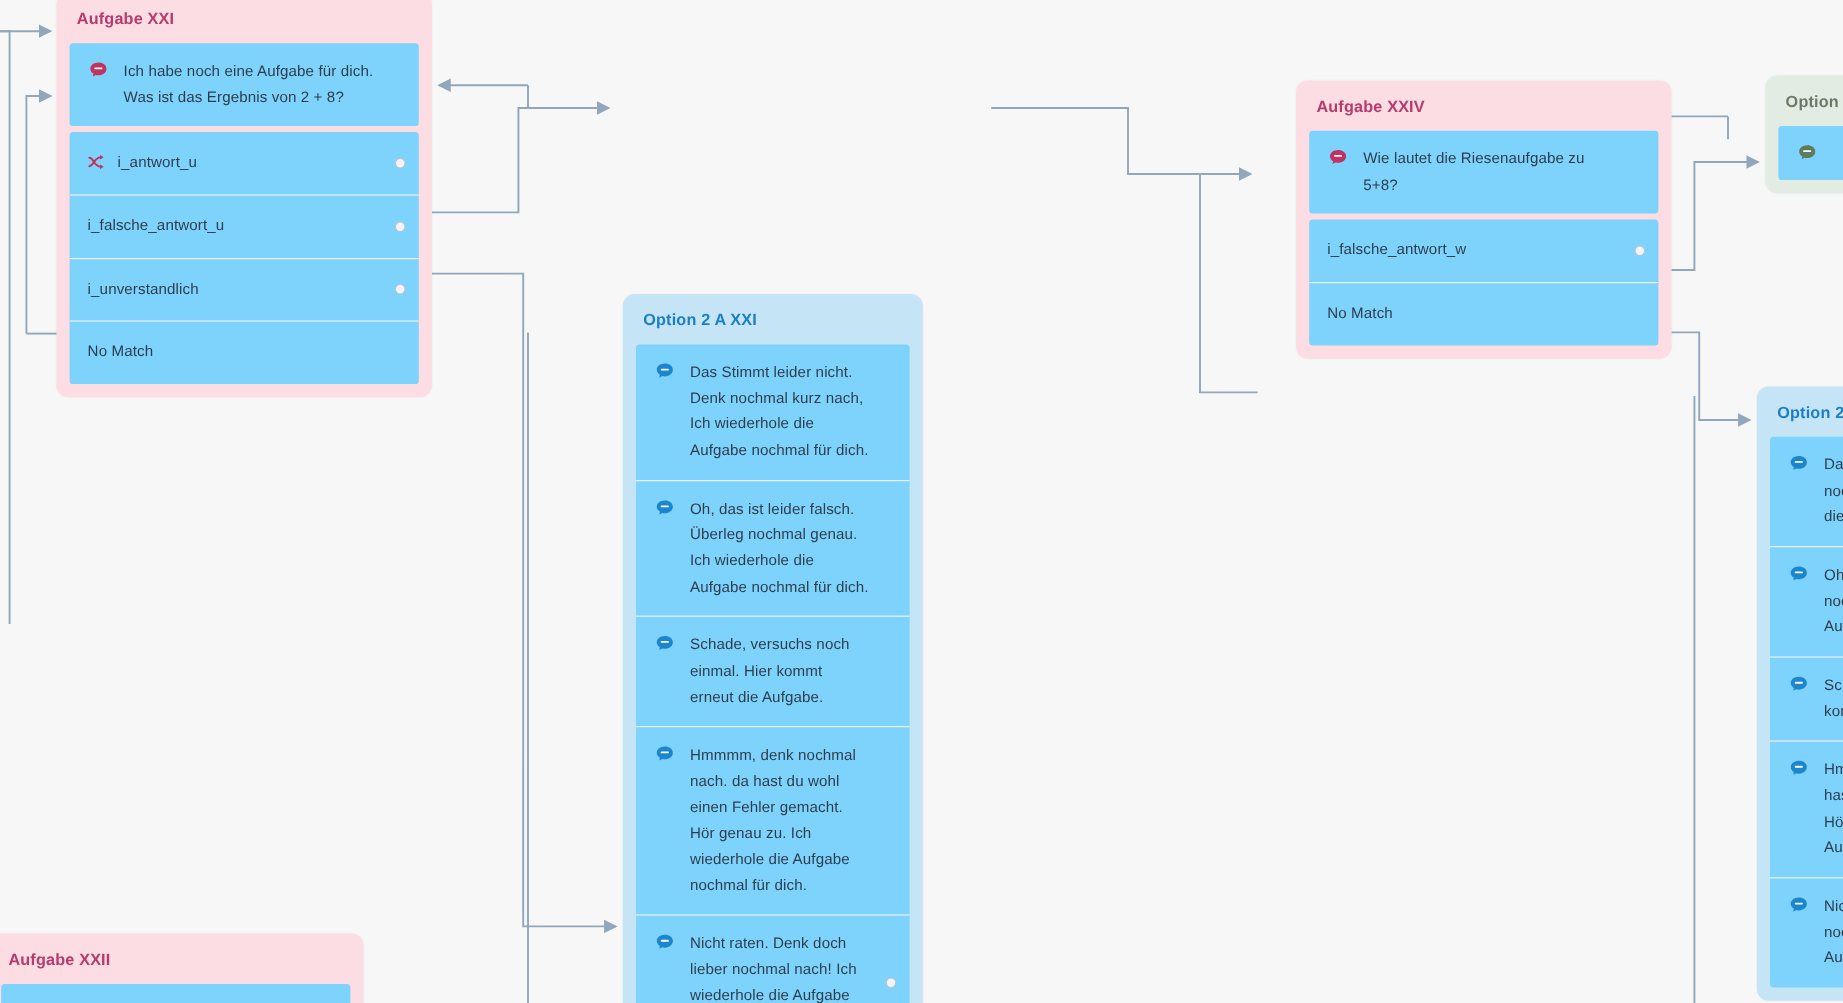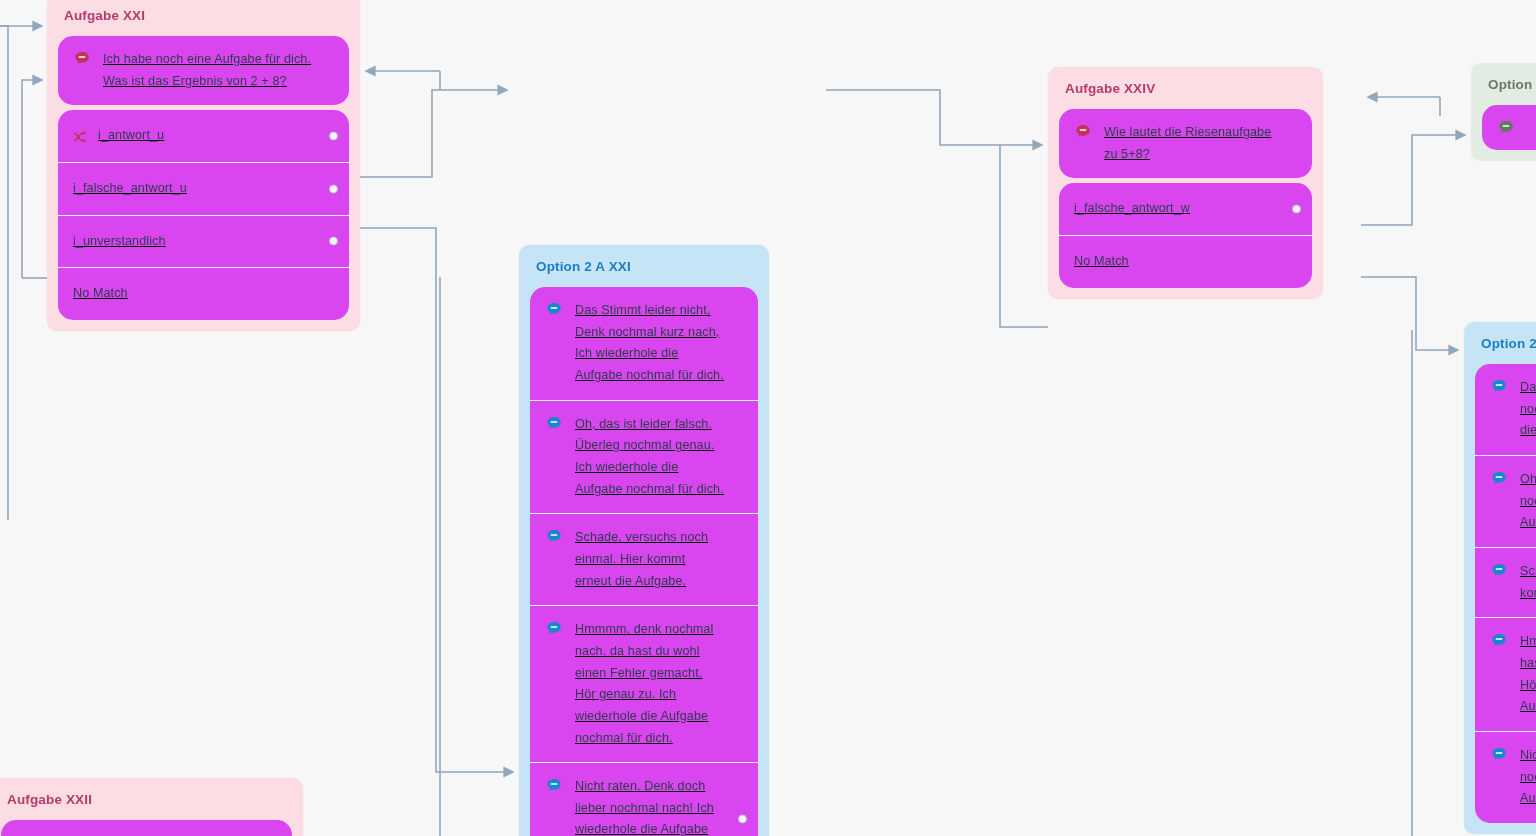--- a/index.html
+++ b/index.html
@@ -29,25 +29,24 @@
     z-index: 2;
     box-shadow: 0 0 0 1px rgba(0,0,0,0.015);
   }
   .node .title {
     font-size: 13.5px;
     font-weight: bold;
     letter-spacing: .15px;
     padding: 14px 0 13px 17px;
   }
   .node .body {
-    background: #d946ef;
+    background: #7dd3fc;
     margin: 0 11px 11px 11px;
-    border-radius: 15px;
+    border-radius: 3px;
     overflow: hidden;
-    text-decoration: underline;
   }
   .node .body.top { margin-bottom: 5px; }
 
   .node.pink   { background: #fbdde3; }
   .node.pink .title { color: #b8396b; }
   .node.green  { background: #e3ece2; }
   .node.green .title { color: #6b7a68; }
   .node.blue   { background: #c5e4f5; }
   .node.blue .title { color: #1b7fc4; }
 
@@ -60,21 +59,21 @@
     min-height: 44px;
   }
   .row + .row { border-top: 1px solid #eef1f4; }
   .row .txt {
     font-size: 12.6px;
     line-height: 1.72;
     color: #2e3d4d;
     letter-spacing: .1px;
   }
   .row.msg .txt { padding-left: 5px; }
-  .row.intent { align-items: center; padding-top: 15px; padding-bottom: 15px; }
+  .row.intent { align-items: flex-start; padding-top: 15px; padding-bottom: 15px; }
   .row.intent .txt { font-size: 12.6px; color: #2e3d4d; }
   .row.nomatch { }
   .row.nomatch .txt { padding-left: 0; }
 
   .ico {
     flex: 0 0 auto;
     width: 18px; height: 18px;
     margin-right: 7px;
     margin-top: 1px;
   }
@@ -89,21 +88,21 @@
     background: #f2f4f7;
     border: 1.2px solid #b9c4d0;
     top: 50%;
     transform: translateY(-50%);
   }
 
   
   #node-aufgabe-xxi   { left: 47px;   top: -6px;  width: 313px; }
   #node-option1-xxi   { left: 513px;  top: 13px;  width: 313px; }
   #node-option2-xxi   { left: 519px;  top: 245px; width: 250px; }
-  #node-aufgabe-xxiv  { left: 1048px; top: 67px;  width: 275px; }
+  #node-aufgabe-xxiv  { left: 1080px; top: 67px;  width: 313px; }
   #node-option1-xxiv  { left: 1471px; top: 63px;  width: 313px; }
   #node-option2-xxiv  { left: 1464px; top: 322px; width: 313px; }
   #node-aufgabe-xxii  { left: -10px;  top: 778px; width: 313px; }
 </style>
 </head>
 <body>
 
 <div id="canvas">
 
   <svg id="edges" viewBox="0 0 1536 836">

